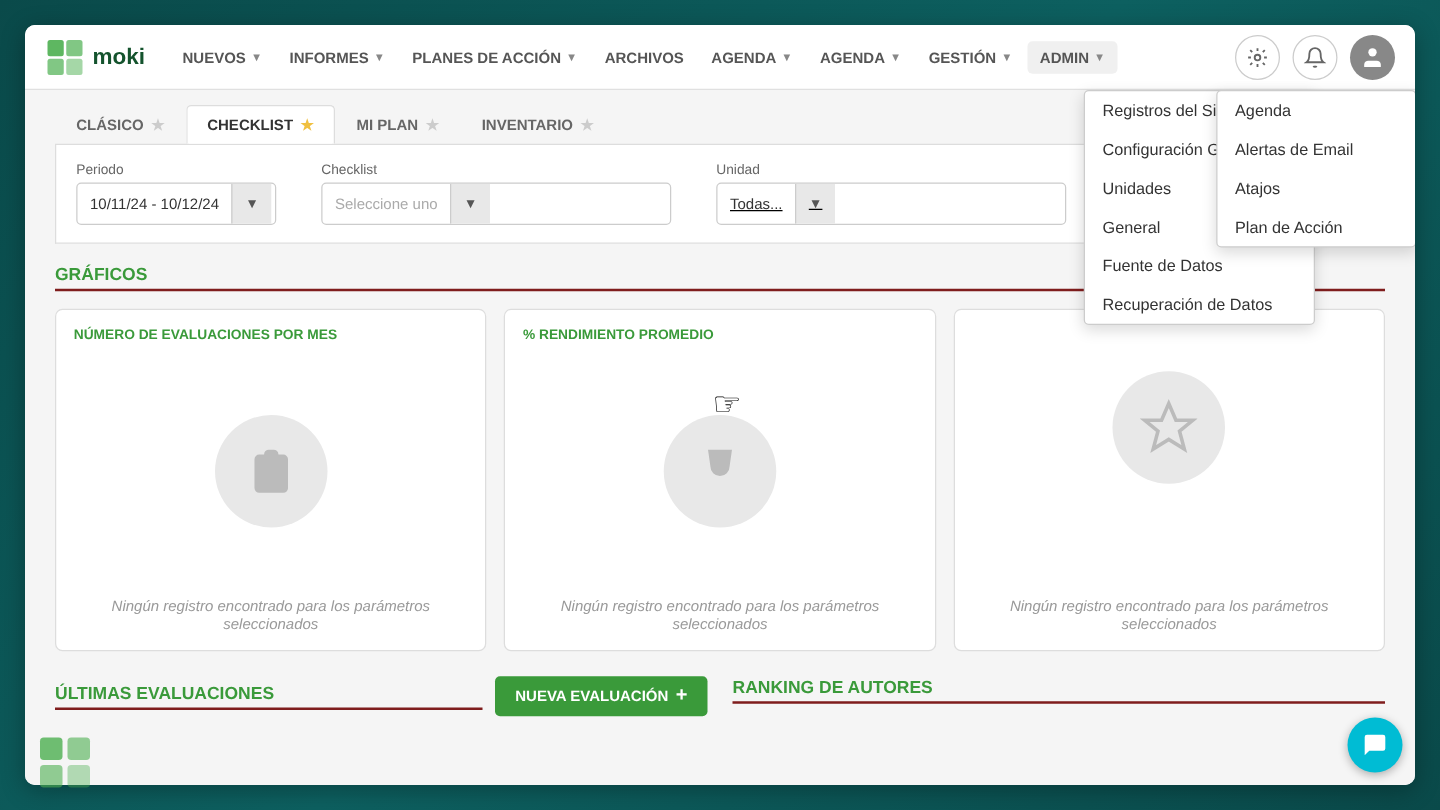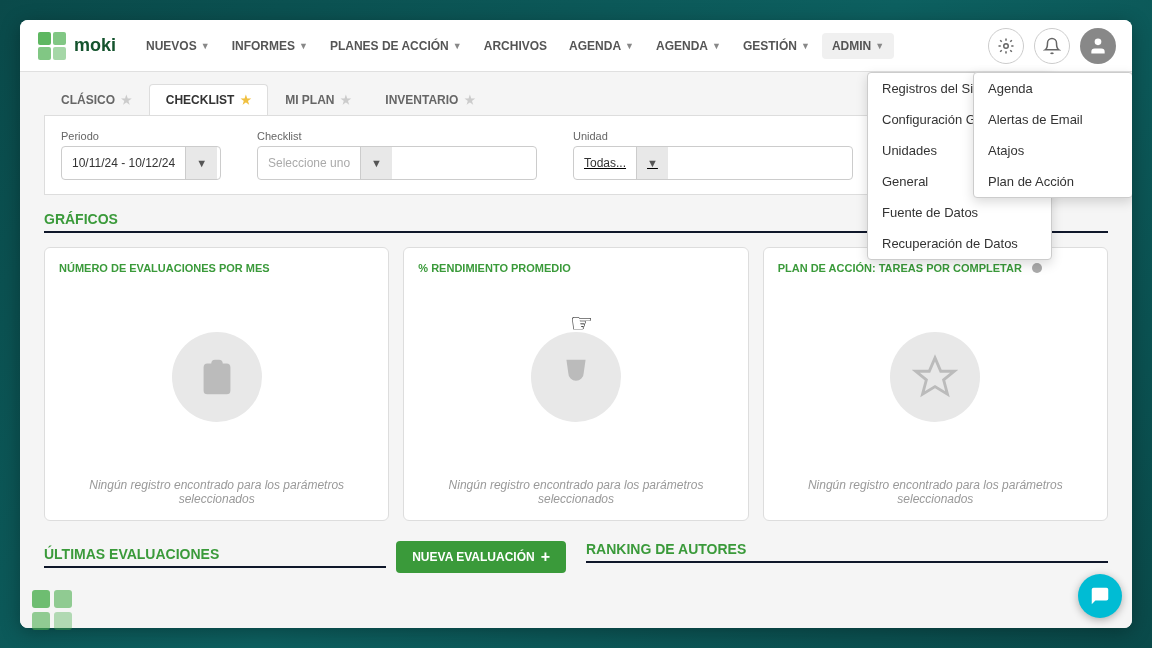--- a/index.html
+++ b/index.html
@@ -214,21 +214,21 @@
       font-size: 13px;
       font-weight: bold;
       cursor: pointer;
     }
 
     
     .section-title {
       font-size: 14px;
       font-weight: bold;
       color: #3a9a3a;
-      border-bottom: 2px solid #0f172a;
+      border-bottom: 2px solid #7f1d1d;
       padding-bottom: 4px;
       margin-bottom: 14px;
     }
 
     
     .cards-grid {
       display: grid;
       grid-template-columns: 1fr 1fr 1fr;
       gap: 14px;
       margin-bottom: 20px;
@@ -541,24 +541,20 @@
           <div class="card-circle-icon">
             <svg width="46" height="46" viewBox="0 0 24 24" fill="#bbb">
                 <path d="M8 21h8M12 17v4M17 3H7l1 7a4 4 0 008 0l1-7zM3 7h4M17 7h4"></path>
               </svg>
           </div>
         </div>
         <p class="card-empty-text">Ningún registro encontrado para los parámetros seleccionados</p>
       </div>
 
       <div class="card">
-        <div class="card-title" style="display:flex;align-items:center;gap:6px;">
-          <span>PLAN DE ACCIÓN: TAREAS POR COMPLETAR</span>
-          <span class="info-dot"></span>
-        </div>
         <div class="card-icon-area">
           <div class="card-circle-icon">
             <svg width="46" height="46" viewBox="0 0 24 24" fill="none" stroke="#bbb" stroke-width="1.5">
                 <polygon points="12 2 15 9 22 9 16.5 13.5 18.5 21 12 17 5.5 21 7.5 13.5 2 9 9 9 12 2"></polygon>
               </svg>
           </div>
         </div>
         <p class="card-empty-text">Ningún registro encontrado para los parámetros seleccionados</p>
       </div>
     </div>

